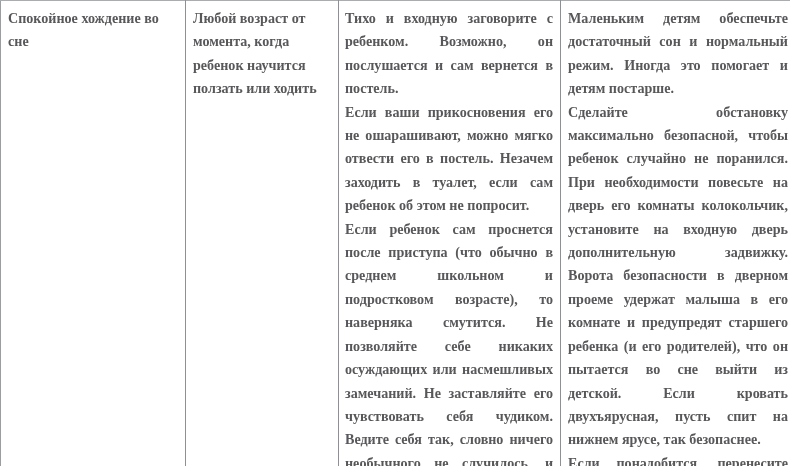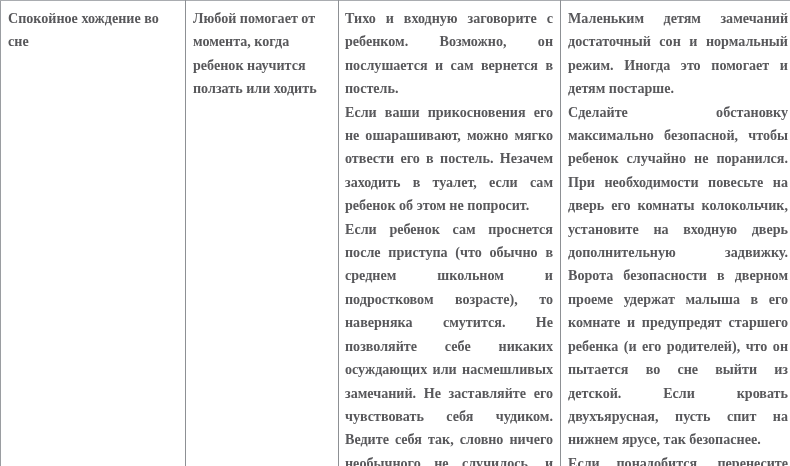--- a/index.html
+++ b/index.html
@@ -85,35 +85,35 @@
       <tr>
 
         <td class="col-1">
           <div class="cell-inner plain">
             <p class="para">Спокойное хождение во сне</p>
           </div>
         </td>
 
         <td class="col-2">
           <div class="cell-inner plain">
-            <p class="para">Любой помогает от момента, когда ребенок научится ползать или ходить</p>
+            <p class="para">Любой возраст от момента, когда ребенок научится ползать или ходить</p>
           </div>
         </td>
 
         <td class="col-3">
           <div class="cell-inner justified">
             <p class="para">Тихо и входную заговорите с ребенком. Возможно, он послушается и сам вернется в постель.</p>
             <p class="para">Если ваши прикосновения его не ошарашивают, можно мягко отвести его в постель. Незачем заходить в туалет, если сам ребенок об этом не попросит.</p>
             <p class="para">Если ребенок сам проснется после приступа (что обычно в среднем школьном и подростковом возрасте), то наверняка смутится. Не позволяйте себе никаких осуждающих или насмешливых замечаний. Не заставляйте его чувствовать себя чудиком. Ведите себя так, словно ничего необычного не случилось, и просто отведите ребенка обратно в постель.</p>
           </div>
         </td>
 
         <td class="col-4">
           <div class="cell-inner justified">
-            <p class="para">Маленьким детям замечаний достаточный сон и нормальный режим. Иногда это помогает и детям постарше.</p>
+            <p class="para">Маленьким детям обеспечьте достаточный сон и нормальный режим. Иногда это помогает и детям постарше.</p>
             <p class="para">Сделайте обстановку максимально безопасной, чтобы ребенок случайно не поранился. При необходимости повесьте на дверь его комнаты колокольчик, установите на входную дверь дополнительную задвижку. Ворота безопасности в дверном проеме удержат малыша в его комнате и предупредят старшего ребенка (и его родителей), что он пытается во сне выйти из детской. Если кровать двухъярусная, пусть спит на нижнем ярусе, так безопаснее.</p>
             <p class="para">Если понадобится, перенесите вечернее укладывание на более поздний час и отмените любую необязательную деятельность и ненужные ночные «дела» (как и в случае пробуждений со спутанным сознанием).</p>
           </div>
         </td>
 
       </tr>
     </tbody>
   </table>
 </div>
 

